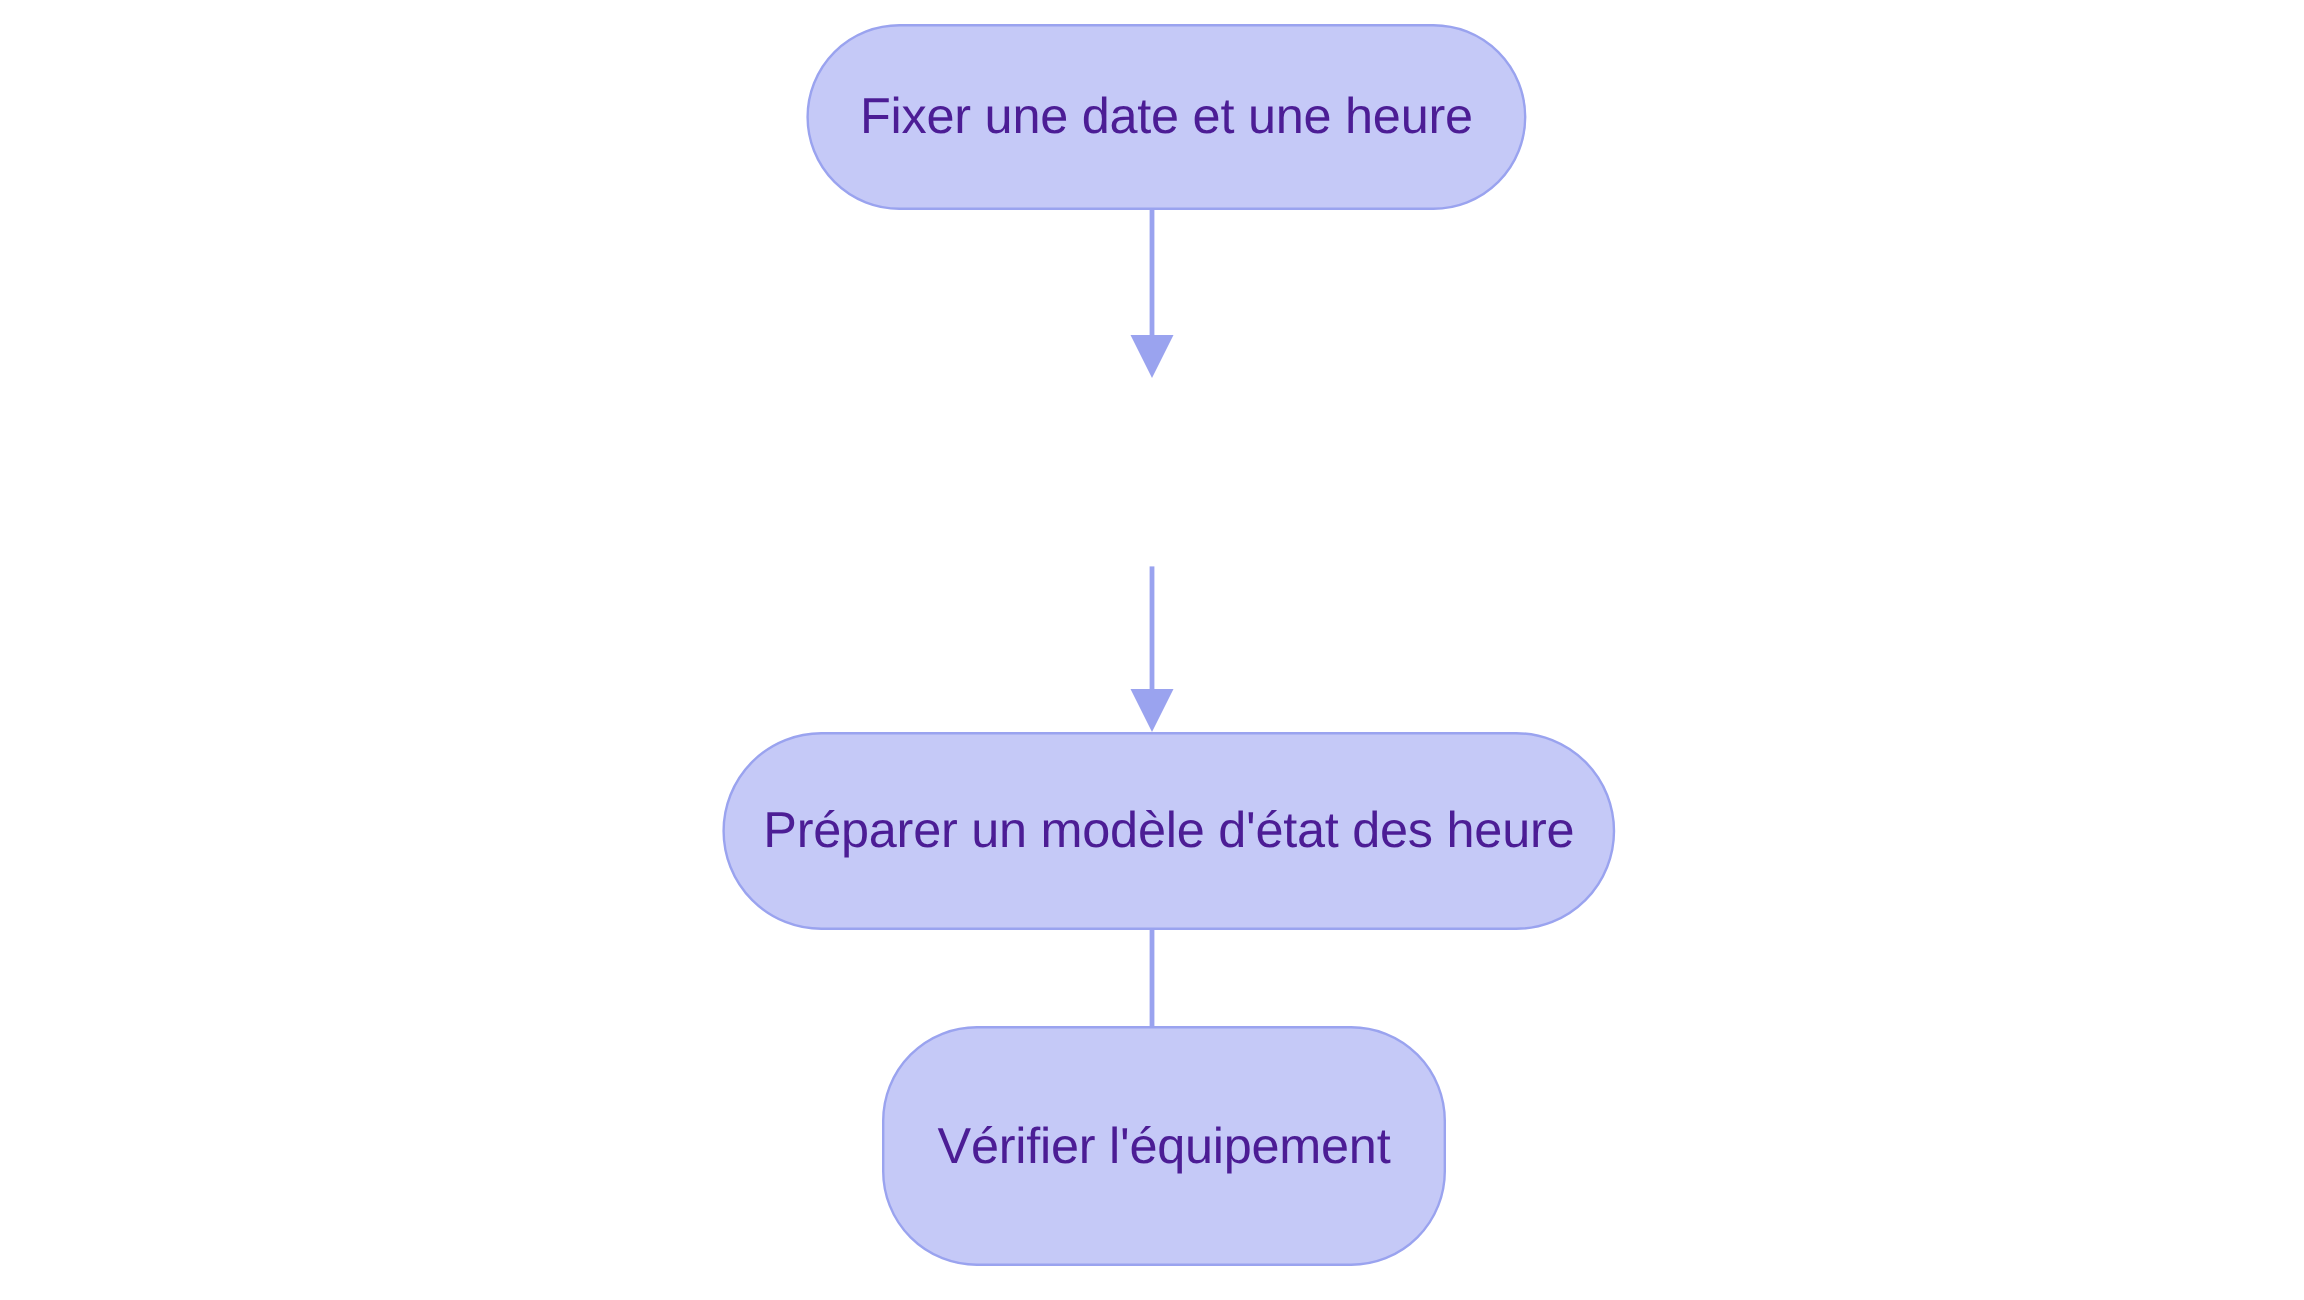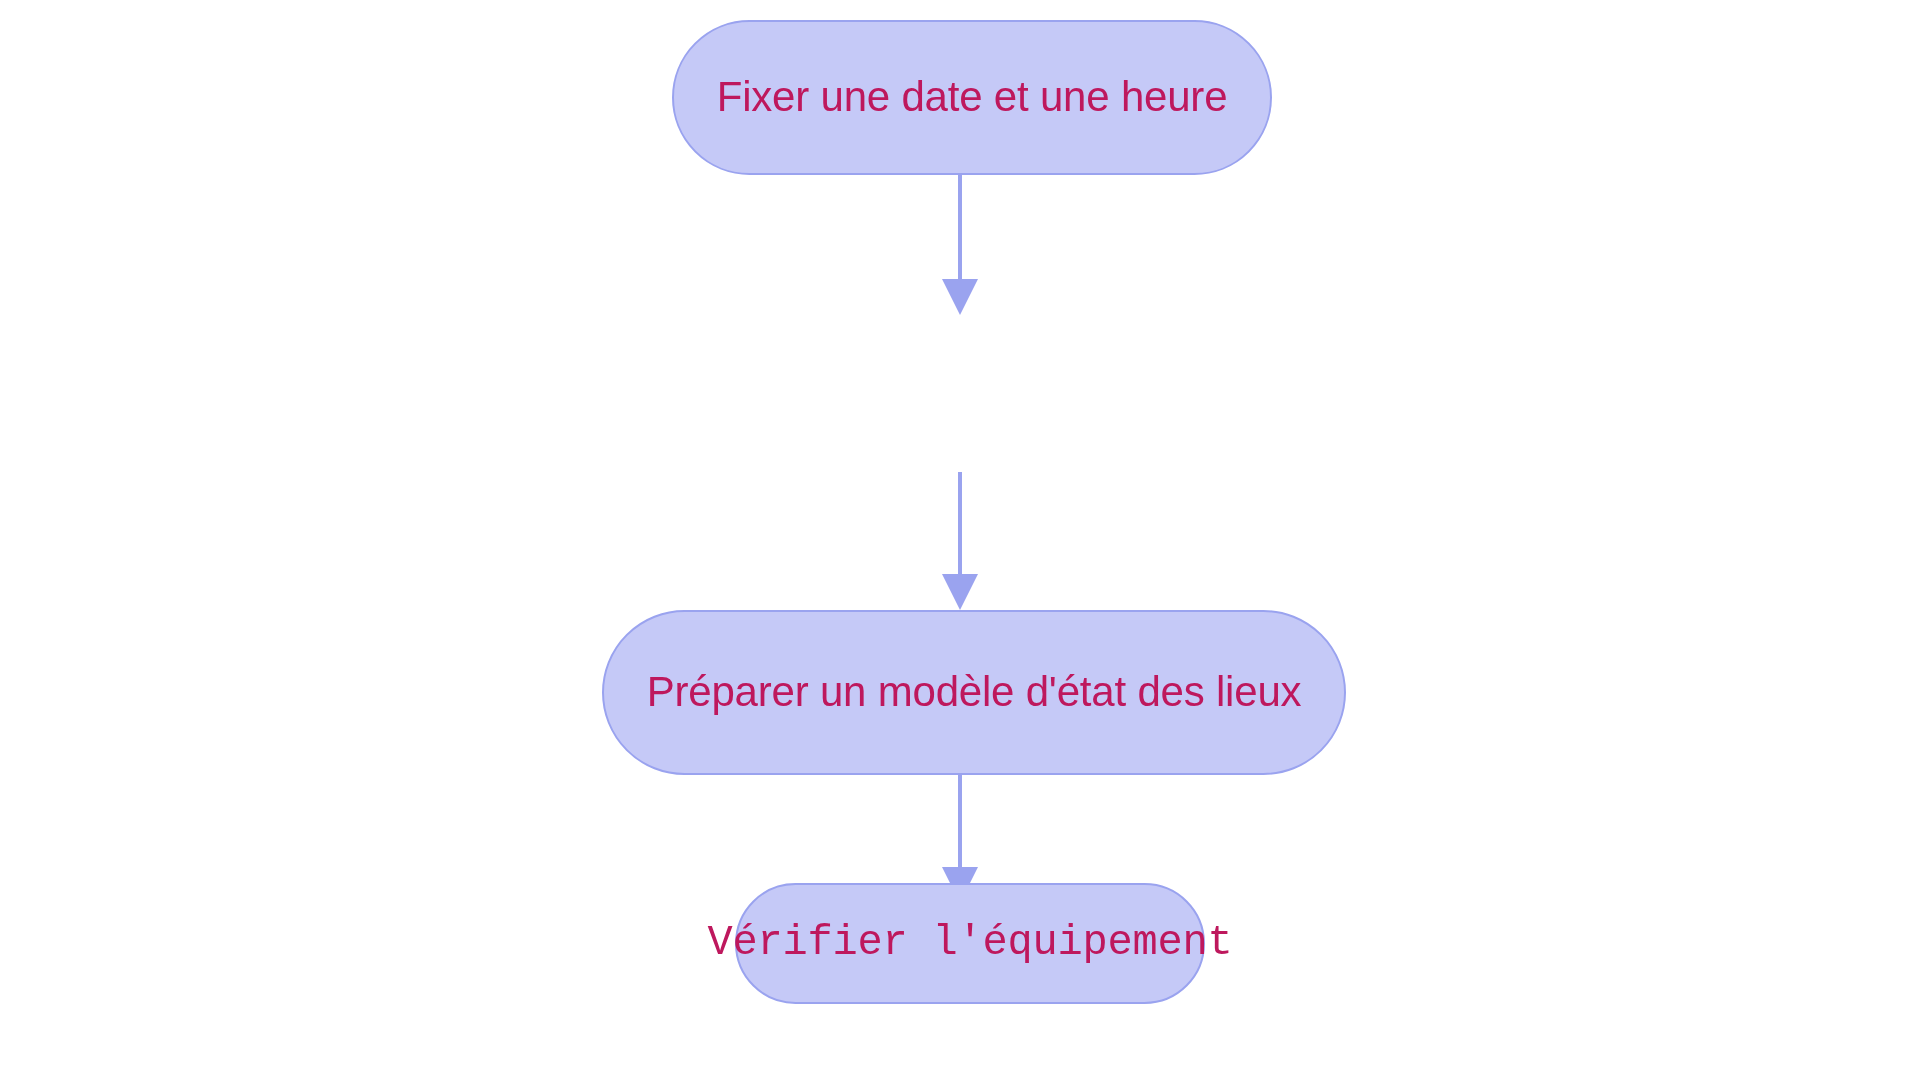--- a/index.html
+++ b/index.html
@@ -34,21 +34,21 @@
 
   
   .flow-node {
     position: absolute;
     box-sizing: border-box;
     display: flex;
     align-items: center;
     justify-content: center;
     background: #c5c9f7;
     border: 2px solid #9aa3ef;
-    color: #be185d;
+    color: #4c1d95;
     font-size: 42px;
     font-weight: 400;
     letter-spacing: -0.2px;
     line-height: 1.15;
     white-space: nowrap;
     text-align: center;
   }
 
   .flow-node .node-label {
     display: block;
@@ -75,25 +75,24 @@
   #node-3 {
     left: 602px;
     top: 610px;
     width: 744px;
     height: 165px;
     border-radius: 83px;
   }
   
   #node-4 {
     left: 735px;
-    top: 883px;
+    top: 855px;
     width: 470px;
-    height: 121px;
+    height: 200px;
     border-radius: 79px;
-    font-family: Liberation Mono, monospace;
   }
 </style>
 </head>
 <body>
 
 <div id="flowchart-canvas">
 
   <svg id="connector-layer" viewBox="0 0 1920 1083" width="1920" height="1083" xmlns="http://www.w3.org/2000/svg">
     <defs>
       <marker id="arrowhead" markerWidth="9" markerHeight="9" refX="1" refY="4.5" orient="auto" markerUnits="strokeWidth">
@@ -113,20 +112,20 @@
       <line x1="960" y1="775" x2="960" y2="871" stroke="#9aa3ef" stroke-width="4" marker-end="url(#arrowhead)"></line>
     </g>
   </svg>
 
   <div class="flow-node" id="node-1">
     <span class="node-label">Fixer une date et une heure</span>
   </div>
 
 
   <div class="flow-node" id="node-3">
-    <span class="node-label">Préparer un modèle d'état des lieux</span>
+    <span class="node-label">Préparer un modèle d'état des heure</span>
   </div>
 
   <div class="flow-node" id="node-4">
     <span class="node-label">Vérifier l'équipement</span>
   </div>
 
 </div>
 
 </body></html>

